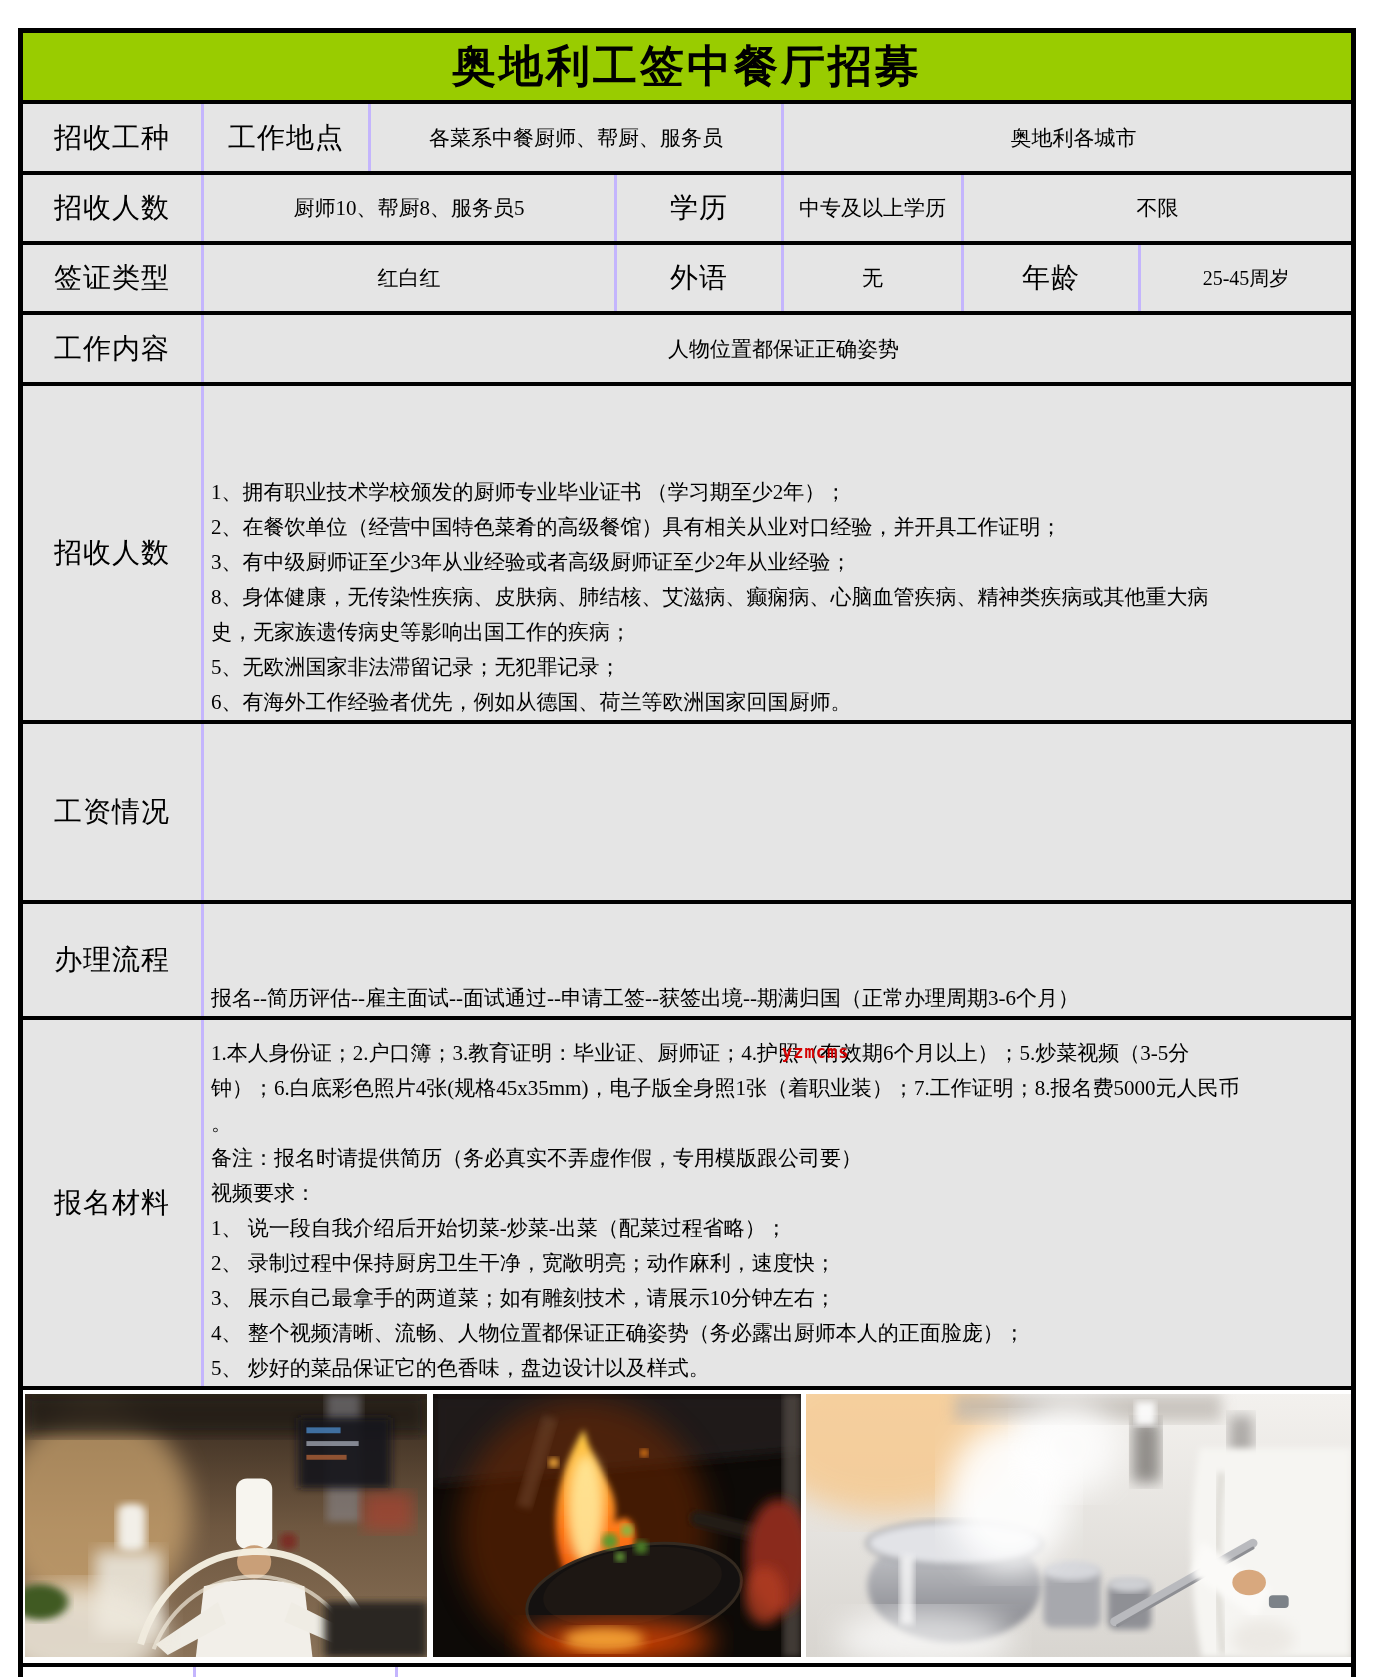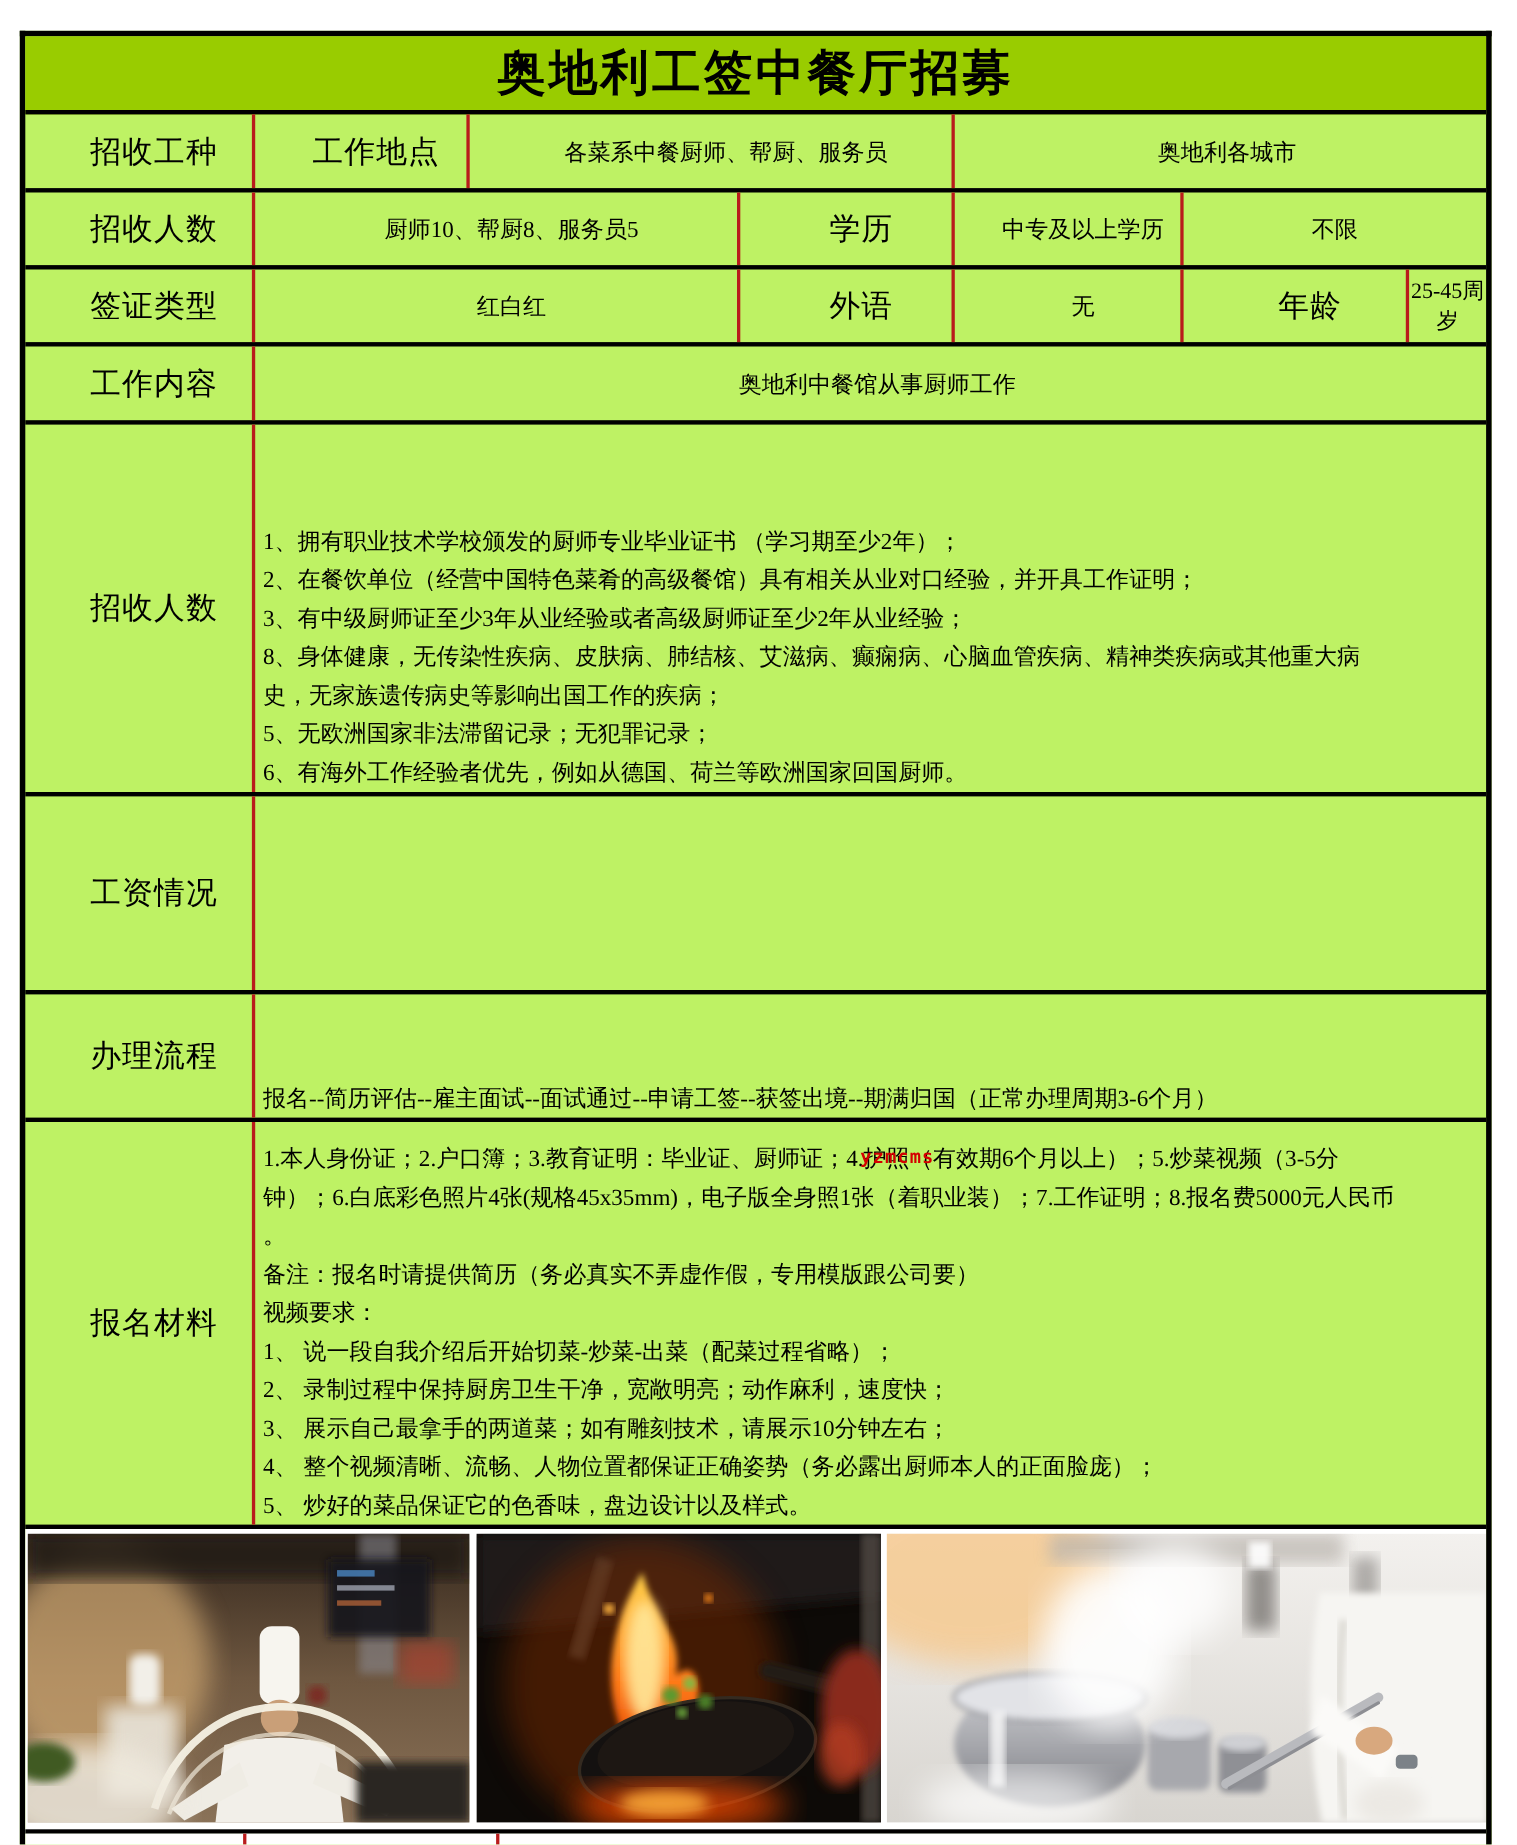--- a/index.html
+++ b/index.html
@@ -1,22 +1,22 @@
 <!DOCTYPE html>
 <html><head>
 <meta charset="utf-8">
 <style>
   html,body{margin:0;padding:0;background:#fff;}
   body{width:1379px;height:1677px;font-family:"Liberation Serif","DejaVu Serif",serif;color:#000;}
   .canvas{position:relative;width:1379px;height:1677px;overflow:hidden;background:#fff;}
   .doc-table{position:absolute;left:18px;top:28px;width:1338px;height:1649px;box-sizing:border-box;
-             border:5px solid #000;border-bottom:none;background:#bef264;display:flex;flex-direction:column;}
+             border:5px solid #000;border-bottom:none;background:#e5e5e5;display:flex;flex-direction:column;}
   .row{display:flex;box-sizing:border-box;border-bottom:4px solid #000;flex:0 0 auto;}
   .cell{box-sizing:border-box;display:flex;align-items:center;justify-content:center;text-align:center;overflow:hidden;}
-  .vline{border-right:3px solid #b91c1c;margin-left:28px;}
+  .vline{border-right:3px solid #c4b5fd;}
   .c1{width:181px;} .c2{width:413px;} .c3{width:167px;} .c4{width:180px;} .c5{width:177px;} .c6{flex:1;}
   .cmerge{flex:1;padding-left:12px;}
   .lbl{font-size:28px;letter-spacing:1px;}
   .val{font-size:21px;}
   .val-sm{font-size:20px;}
   .green-head{height:71px;background:#99cc00;display:flex;align-items:center;justify-content:center;}
   .title{font-size:44px;font-weight:bold;letter-spacing:3px;}
   .rh71{height:71px;} .rh70{height:70px;}
   .rh-std{height:338px;} .rh-sal{height:180px;} .rh-proc{height:116px;} .rh-mat{height:370px;}
   .content{display:flex;flex-direction:column;justify-content:flex-end;align-items:flex-start;
@@ -63,21 +63,21 @@
       <div class="cell vline c1 lbl">签证类型</div>
       <div class="cell vline c2 val">红白红</div>
       <div class="cell vline c3 lbl">外语</div>
       <div class="cell vline c4 val">无</div>
       <div class="cell vline c5 lbl">年龄</div>
       <div class="cell c6 val-sm">25-45周岁</div>
     </div>
 
     <div class="row rh71">
       <div class="cell vline c1 lbl">工作内容</div>
-      <div class="cell cmerge val">奥地利中餐馆从事厨师工作</div>
+      <div class="cell cmerge val">人物位置都保证正确姿势</div>
     </div>
 
     <div class="row rh-std">
       <div class="cell vline c1 lbl">招收人数</div>
       <div class="cmerge content">
           <div class="tline">1、拥有职业技术学校颁发的厨师专业毕业证书 （学习期至少2年）；</div>
           <div class="tline">2、在餐饮单位（经营中国特色菜肴的高级餐馆）具有相关从业对口经验，并开具工作证明；</div>
           <div class="tline">3、有中级厨师证至少3年从业经验或者高级厨师证至少2年从业经验；</div>
           <div class="tline">8、身体健康，无传染性疾病、皮肤病、肺结核、艾滋病、癫痫病、心脑血管疾病、精神类疾病或其他重大病</div>
           <div class="tline">史，无家族遗传病史等影响出国工作的疾病；</div>

